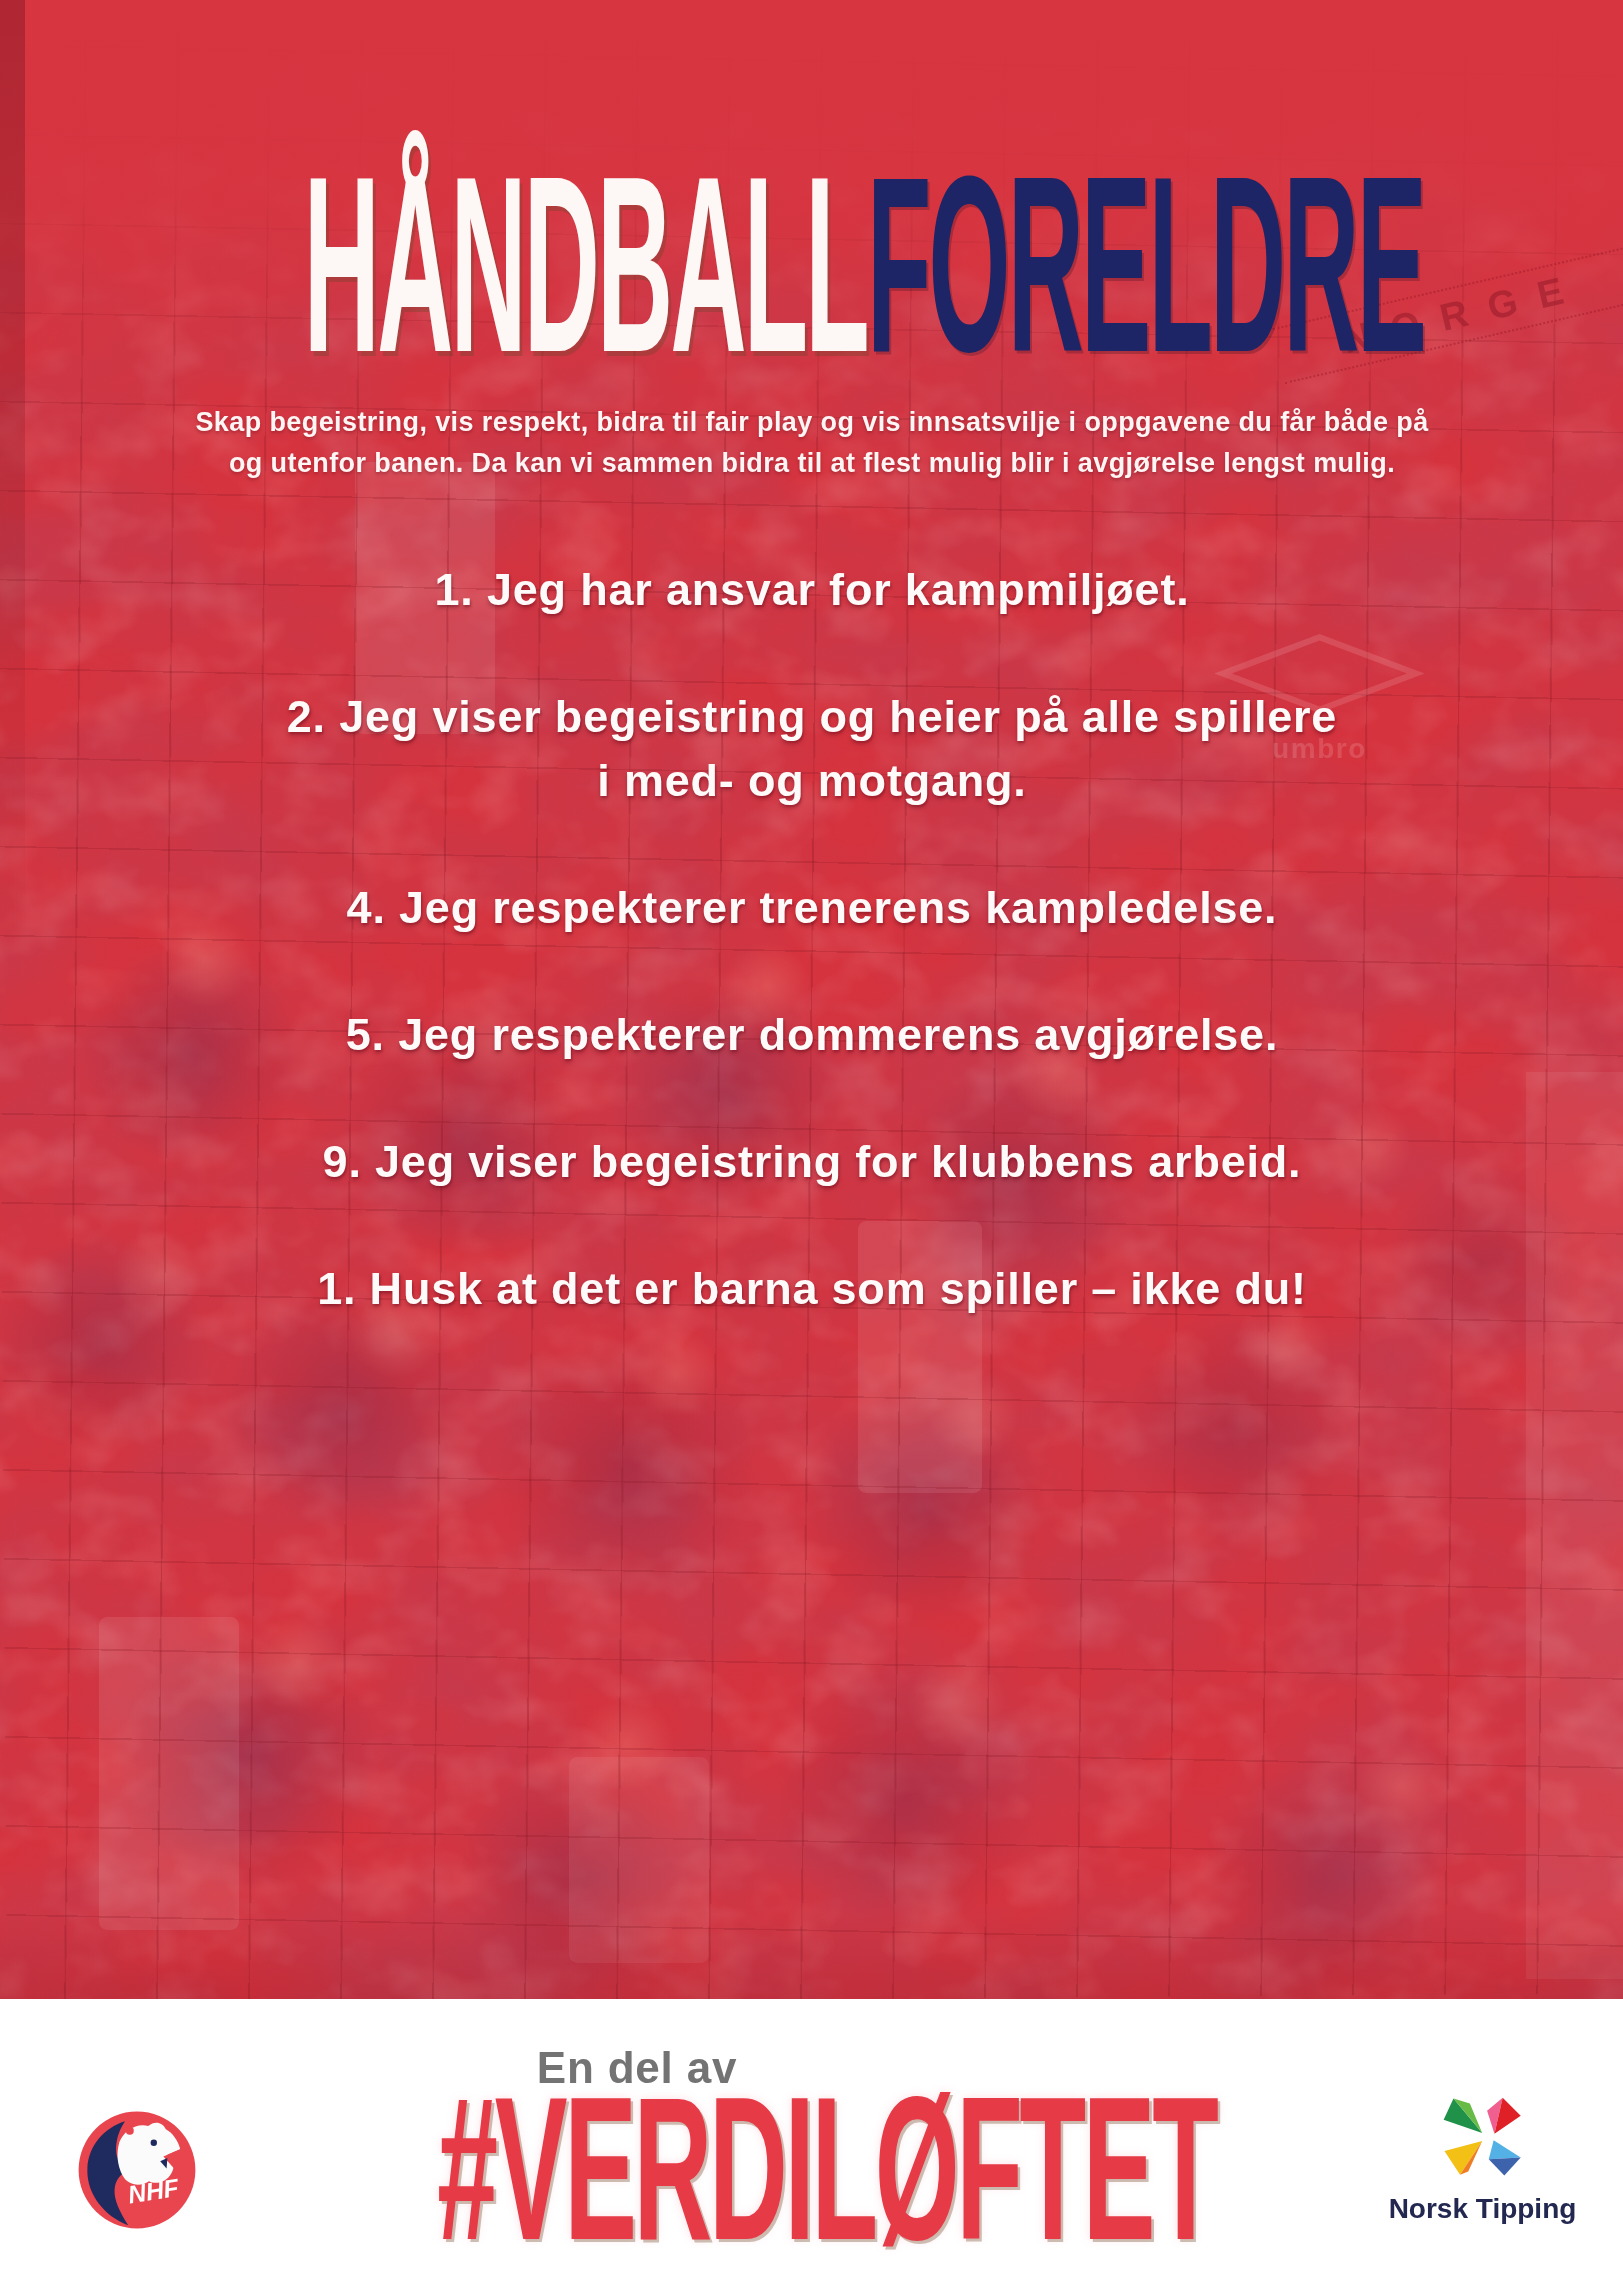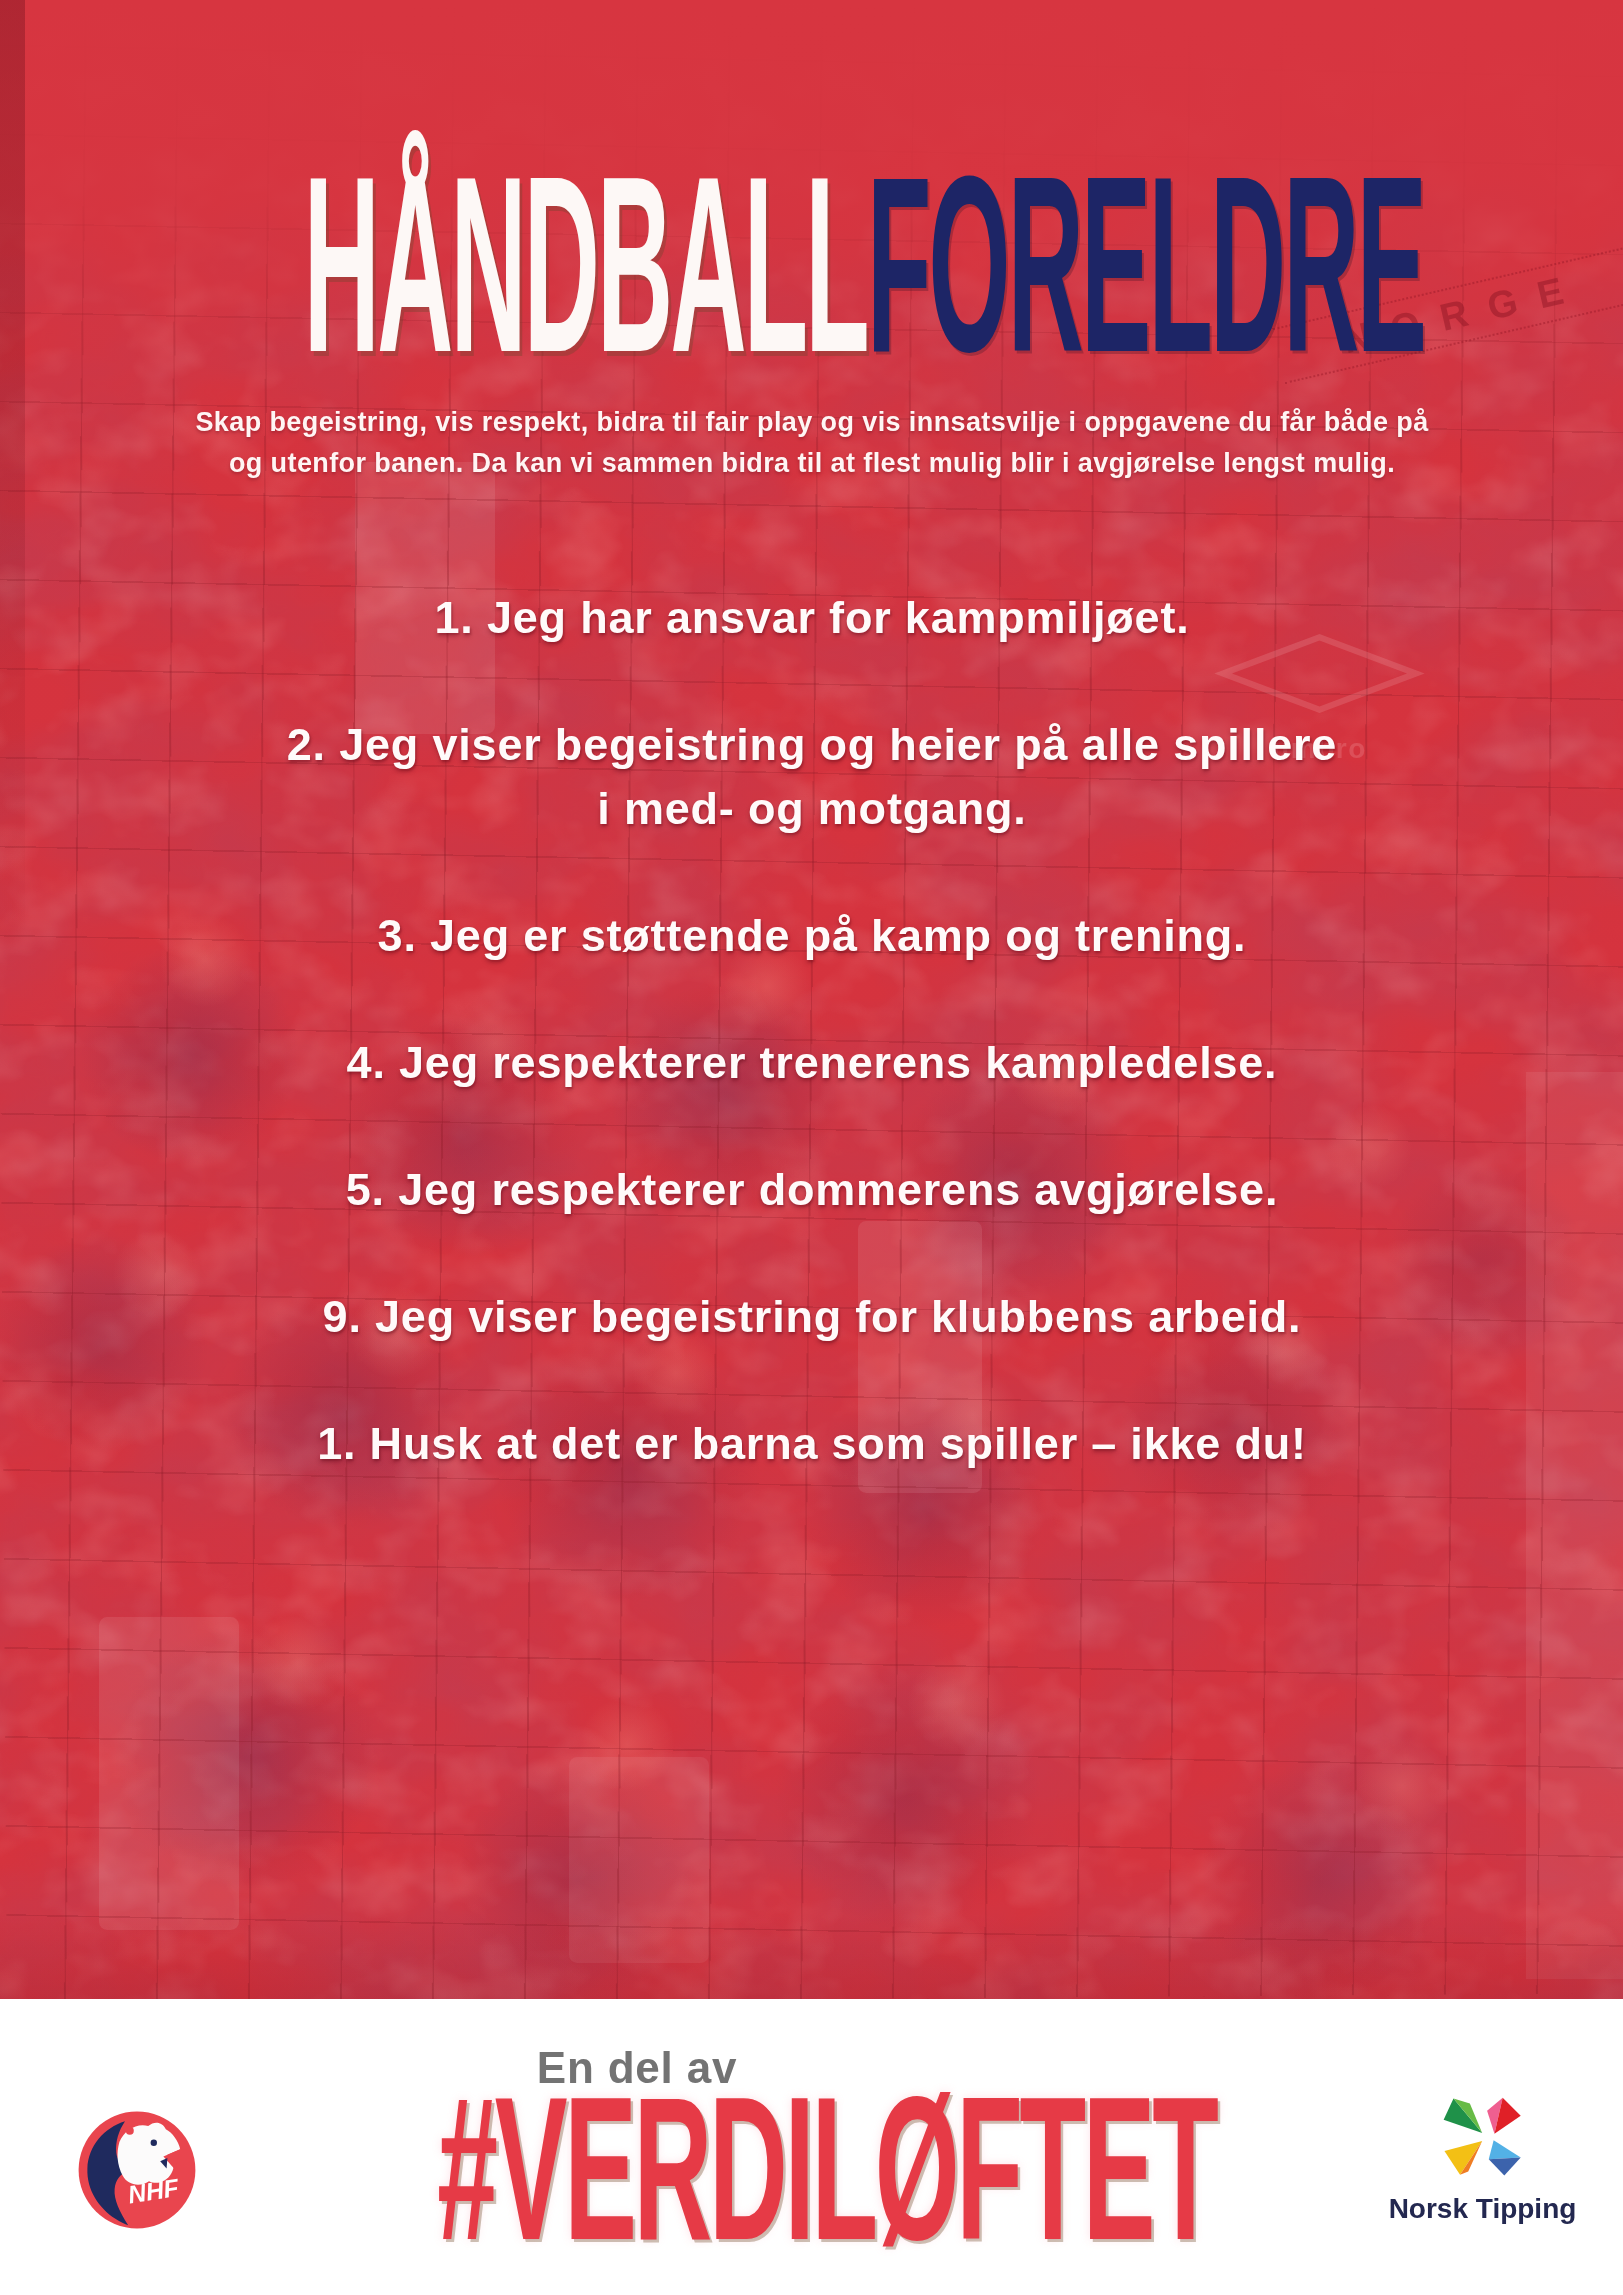--- a/index.html
+++ b/index.html
@@ -87,21 +87,21 @@
     letter-spacing:-3.3px;transform:scale(.85,2.02);}
   .t-white{color:#fdf8f6;text-shadow:3.3px 2.5px 0 rgba(110,70,45,.35);}
   .t-navy{color:#1d2566;text-shadow:2.5px 1.6px 0 rgba(70,20,40,.3);}
 
   .subtitle{
     position:absolute;left:86px;top:402px;width:1452px;
     text-align:center;white-space:pre-line;
     color:#fff5f4;font-size:27px;line-height:41px;font-weight:bold;letter-spacing:0.4px;
     text-shadow:0 1.6px 3.3px rgba(90,5,20,.35);
   }
-  .rules{position:absolute;left:86px;top:586px;width:1452px;text-align:center;}
+  .rules{position:absolute;left:86px;top:558px;width:1452px;text-align:center;}
   .rule{
     white-space:pre-line;margin-bottom:63px;
     color:#fffafa;font-size:45px;line-height:64px;font-weight:bold;letter-spacing:0.8px;
     text-shadow:0 2.5px 4.1px rgba(90,5,20,.35), 1.6px 1.6px 1.6px rgba(90,5,20,.2);
   }
   
   .footer{position:absolute;left:0;top:1999px;width:1623px;height:297px;background:#ffffff;}
   .nhf-logo{position:absolute;left:77px;top:111px;}
   .endelav{position:absolute;left:431px;top:44px;width:412px;text-align:center;
     color:#737373;font-weight:bold;font-size:44px;letter-spacing:0.8px;}
@@ -161,21 +161,20 @@
     </div>
   </div>
 
   <div class="subtitle">Skap begeistring, vis respekt, bidra til fair play og vis innsatsvilje i oppgavene du får både på
 og utenfor banen. Da kan vi sammen bidra til at flest mulig blir i avgjørelse lengst mulig.</div>
 
   <div class="rules">
     <div class="rule">1. Jeg har ansvar for kampmiljøet.</div>
     <div class="rule">2. Jeg viser begeistring og heier på alle spillere
 i med- og motgang.</div>
-    <div class="rule">3. Jeg er støttende på kamp og trening.</div>
     <div class="rule">4. Jeg respekterer trenerens kampledelse.</div>
     <div class="rule">5. Jeg respekterer dommerens avgjørelse.</div>
     <div class="rule">9. Jeg viser begeistring for klubbens arbeid.</div>
     <div class="rule">1. Husk at det er barna som spiller – ikke du!</div>
   </div>
 
   <div class="footer">
 
     <svg class="nhf-logo" width="120" height="120" viewBox="0 0 150 150">
       <circle cx="75" cy="75" r="73" fill="#e9454e"></circle>

